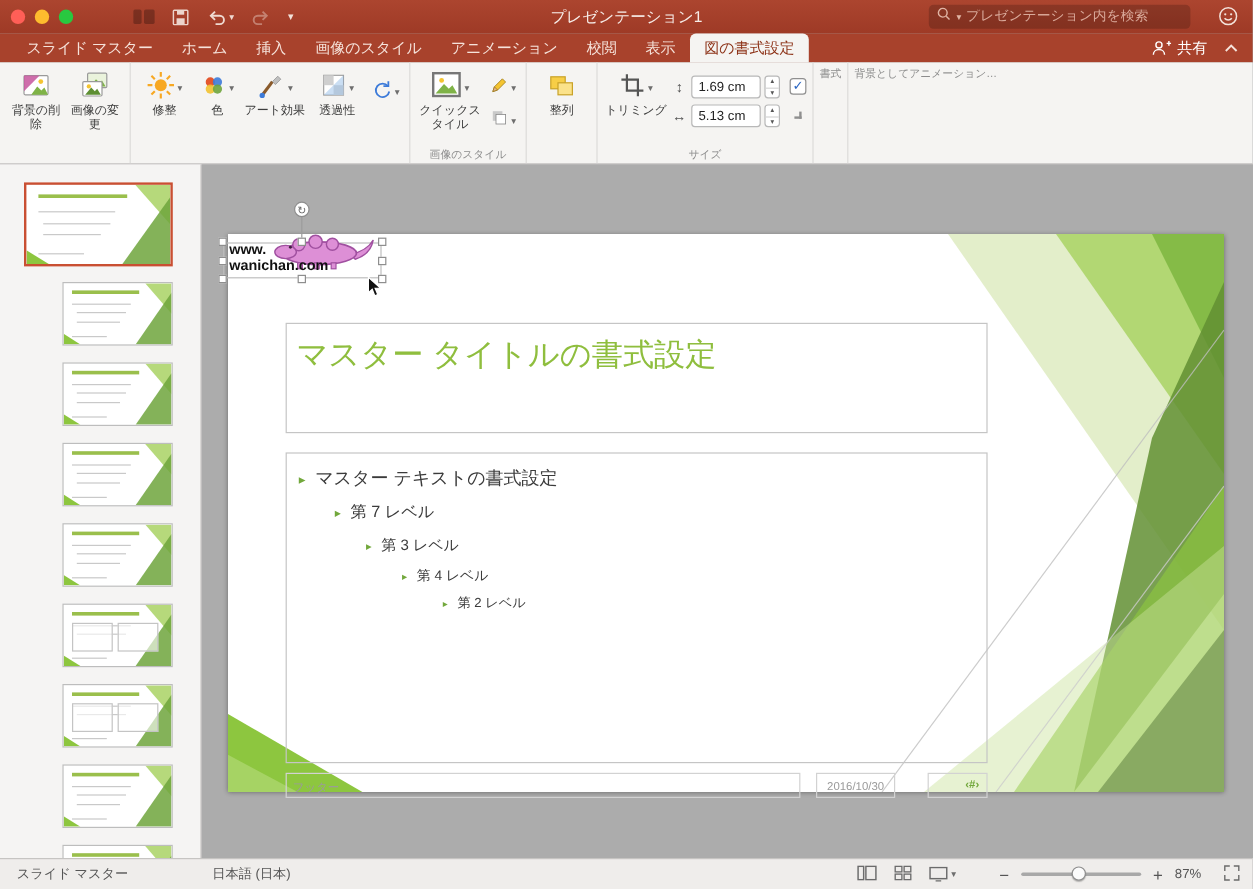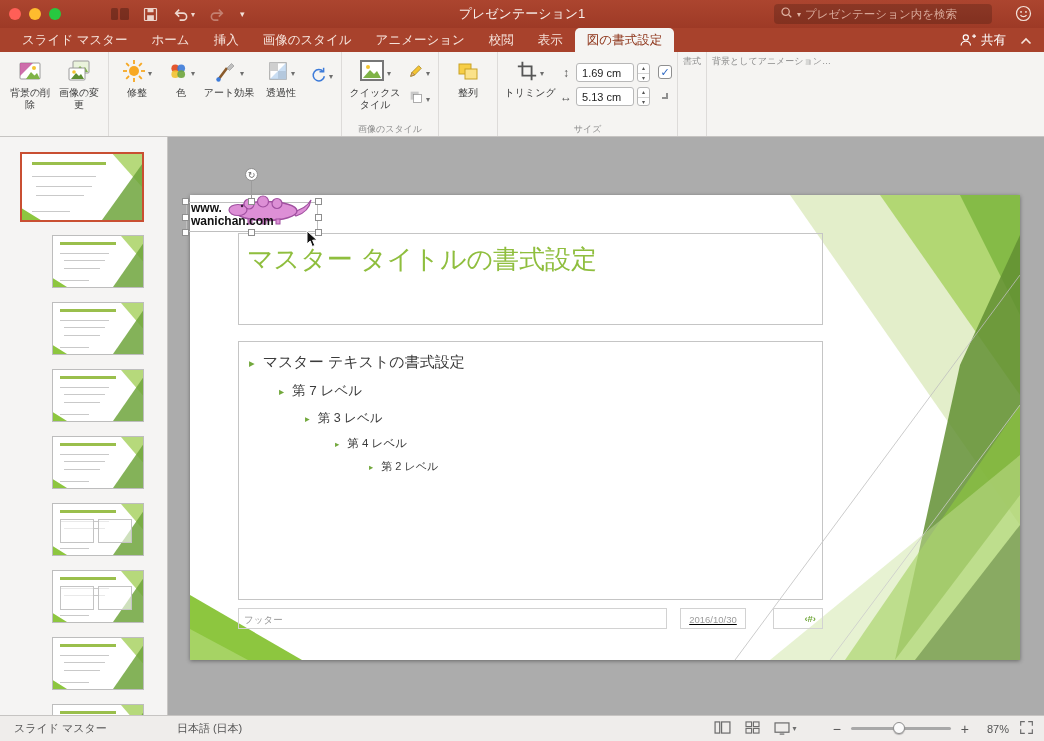--- a/index.html
+++ b/index.html
@@ -65,34 +65,34 @@
   .thumb svg.mini { position:absolute; inset:0; width:100%; height:100%; }
   .bars { position:absolute; inset:0; }
   .tline { position:absolute; height:3px; background:#9ABF4C; left:8%; right:30%; top:12%; }
   .gline { position:absolute; height:1px; background:#C9C9C9; }
   .box2 { position:absolute; border:1px solid #C4C4C4; background:rgba(255,255,255,.6); }
 
   .canvas { position:absolute; top:137px; left:168px; width:876px; height:578px; background:#ACACAC; }
   .slide { position:absolute; left:22px; top:58px; width:830px; height:465px; background:#FFF;
     box-shadow:0 1px 4px rgba(0,0,0,.4); }
   .facets { position:absolute; inset:0; pointer-events:none; }
-  .ph { position:absolute; border:1px solid #C5C5C5; }
+  .ph { position:absolute; border:1px solid #C5C5C5;margin-top:36px; }
   .ph-title { left:48px; top:38px; width:585px; height:92px; }
   .title-text { font-size:26px; color:#8FBE3E; padding:8px 0 0 8px; white-space:nowrap; }
   .ph-body { left:48px; top:146px; width:585px; height:259px; padding:5px 0 0 10px; }
   .bullet { display:flex; align-items:baseline; color:#3B3B3B; }
   .bullet .tri { color:#72A83C; margin-right:8px; }
   .bullet.l1 { font-size:15px; margin:6px 0 0 0; }
   .bullet.l2 { font-size:13.5px; margin:10px 0 0 30px; }
   .bullet.l3 { font-size:12.5px; margin:10px 0 0 56px; }
   .bullet.l4 { font-size:11.5px; margin:9px 0 0 86px; }
   .bullet.l5 { font-size:11px;  margin:8px 0 0 120px; }
   .bullet .tri { font-size:.75em; }
   .ph-footer { left:48px; top:413px; width:429px; height:21px; border:1px solid #D2D2D2; }
-  .ph-date   { left:490px; top:413px; width:66px; height:21px; border:1px solid #D2D2D2;text-decoration:underline; }
+  .ph-date   { left:490px; top:413px; width:66px; height:21px; border:1px solid #D2D2D2; }
   .ph-num    { left:583px; top:413px; width:50px; height:21px; border:1px solid #D2D2D2; }
   .ph small, .ftxt { font-size:9.5px; color:#9B9B9B; display:block; padding:5px 0 0 5px; }
   .ph-date .ftxt { text-align:center; padding-left:0; }
   .ph-num .ftxt { text-align:right; padding:4px 6px 0 0; color:#72A83C; font-weight:bold; }
 
   
   .selection { position:absolute; left:18px; top:65px; width:132px; height:30px; z-index:5; }
   .selbox { position:absolute; inset:0; border:1px solid #BFBFBF; }
   .handle { position:absolute; width:7px; height:7px; background:#FFF; border:1px solid #8E8E8E; z-index:6; }
   .rot-stem { position:absolute; left:65px; top:-22px; width:1px; height:22px; background:#9C9C9C; }
@@ -104,21 +104,21 @@
 
   
   .statusbar { position:absolute; bottom:0; left:0; width:100%; height:26px; background:#EFEDEB;
     border-top:1px solid #C6C4C2; display:flex; align-items:center; font-size:11px; color:#555; }
   .sb-left { display:flex; gap:70px; padding-left:14px; }
   .sb-right { margin-left:auto; display:flex; align-items:center; gap:10px; padding-right:10px; }
   .viewics { display:flex; align-items:center; gap:14px; margin-right:26px; }
   .zoomslider { width:100px; height:3px; background:#A8A8A8; border-radius:2px; position:relative; }
   .knob { position:absolute; top:-5px; left:42%; width:12px; height:12px; border-radius:50%;
     background:#FBFBFB; border:1px solid #8F8F8F; box-shadow:0 1px 1px rgba(0,0,0,.25); }
-  .zoomtxt { width:30px; text-align:right; }
+  .zoomtxt { width:30px; }
 </style>
 </head>
 <body>
 
 <div class="app">
 
   <div class="titlebar">
     <div class="lights">
       <div class="light red"></div>
       <div class="light yellow"></div>

